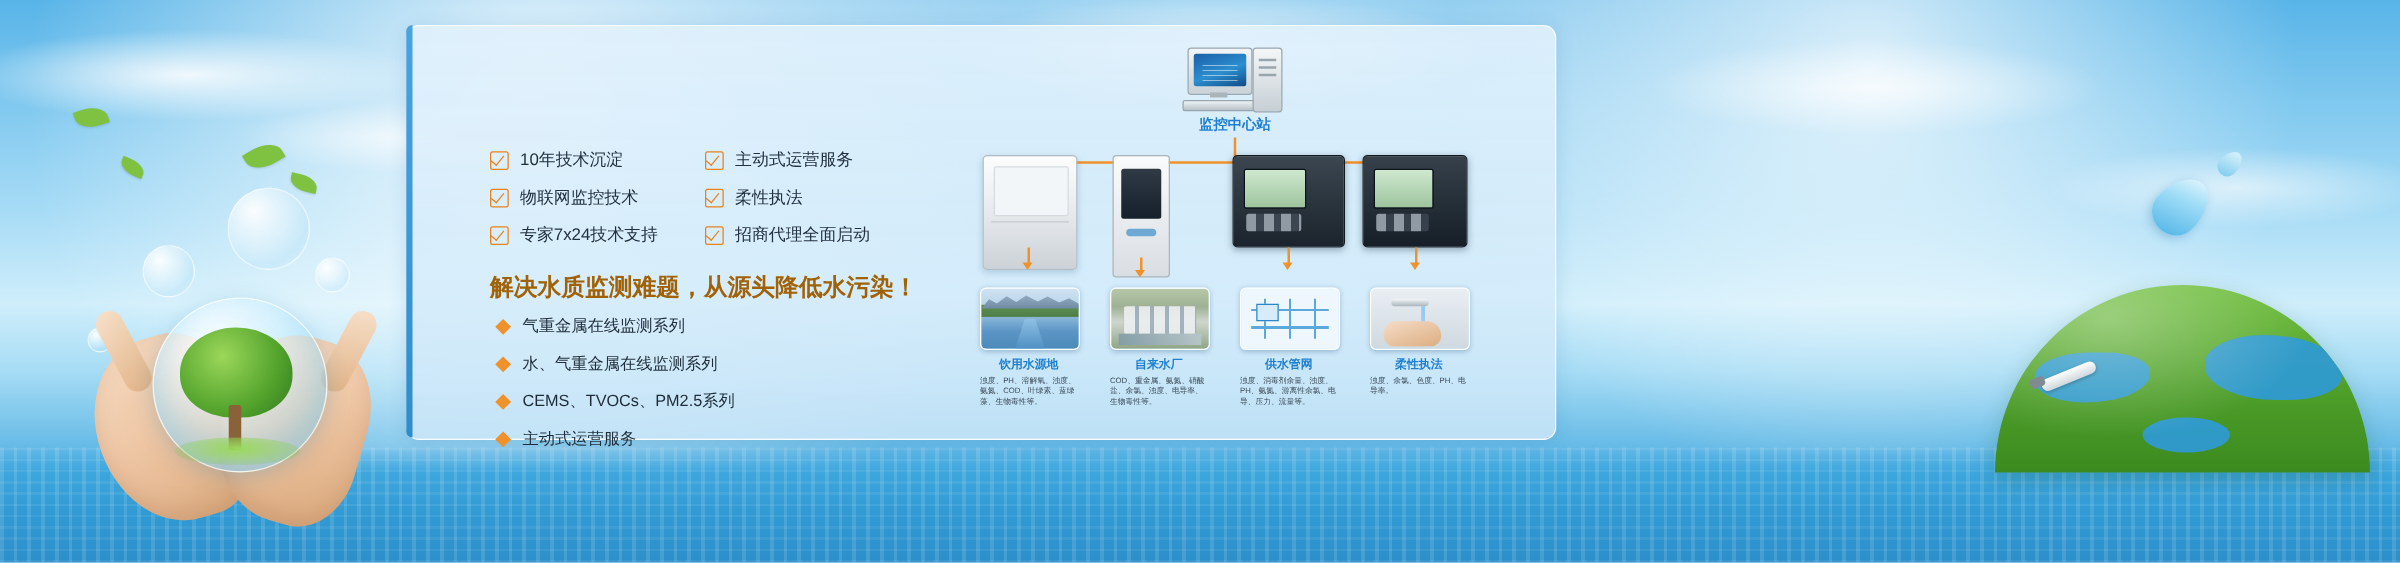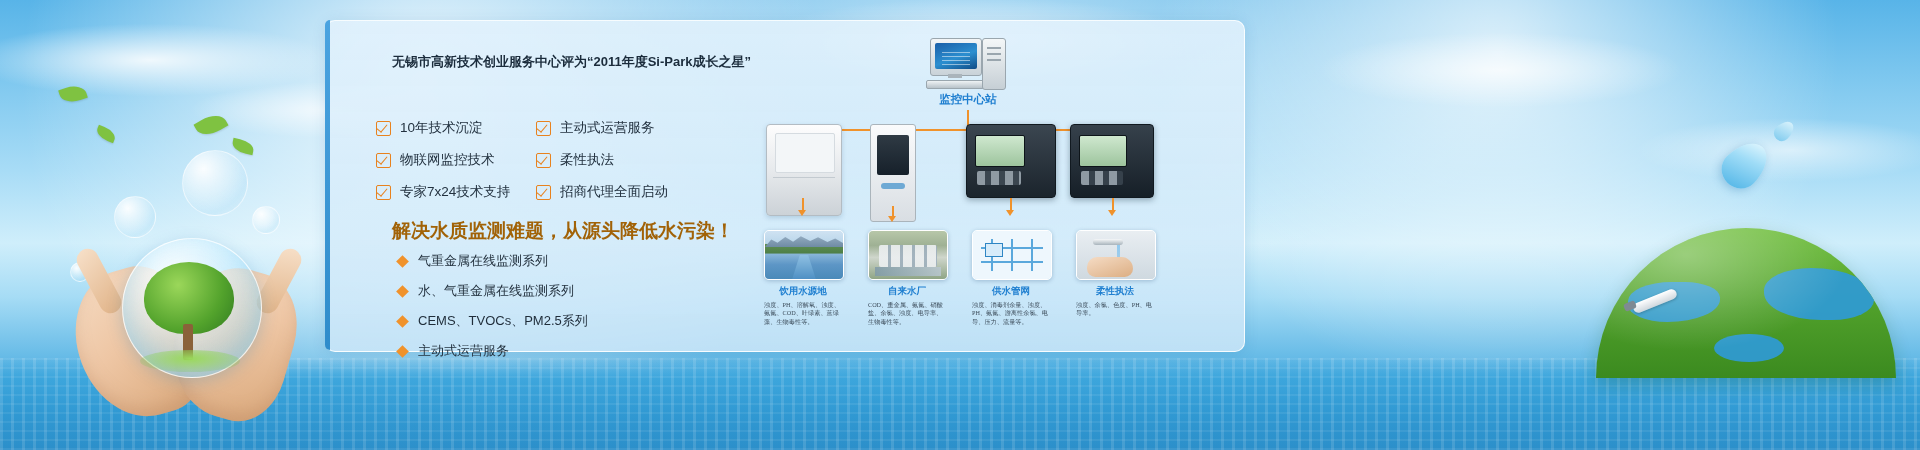--- a/index.html
+++ b/index.html
@@ -90,36 +90,36 @@
     box-shadow:0 2px 14px rgba(40,110,165,.16);}
   #panel-accent{position:absolute;left:325px;top:20px;width:5px;height:330px;
     background:linear-gradient(180deg,#4aa3e0,#2f8ccb);border-radius:10px 0 0 10px;}
 
   
   #copy{position:absolute;left:392px;top:42px;width:340px;}
   .h1{font-size:20px;font-weight:bold;color:#1f7fd0;letter-spacing:.5px;line-height:26px;}
   .h2{margin-top:11px;font-size:13px;font-weight:bold;color:#1b2c3c;line-height:18px;white-space:nowrap;}
   .h3{font-size:19px;font-weight:bold;color:#a16207;line-height:26px;}
 
-  #check-grid{position:absolute;left:376px;top:119px;width:300px;
-    display:grid;grid-template-columns:160px 140px;row-gap:14px;}
+  #check-grid{position:absolute;left:392px;top:119px;width:300px;
+    display:grid;grid-template-columns:160px 140px;row-gap:14px;gap:12px;}
   .chk-item{display:flex;align-items:center;gap:9px;}
   .chk-box{width:13px;height:13px;border:1.6px solid #e8821e;border-radius:2px;position:relative;flex:0 0 auto;background:transparent;}
   .chk-box:after{content:"";position:absolute;left:2px;top:0px;width:5px;height:9px;
     border-right:1.8px solid #e8821e;border-bottom:1.8px solid #e8821e;transform:rotate(40deg);}
   .chk-label{font-size:13.5px;color:#22313f;white-space:nowrap;}
 
   #h3-wrap{position:absolute;left:392px;top:218px;}
   #bullets{position:absolute;left:398px;top:252px;display:flex;flex-direction:column;row-gap:12px;}
   .bul-item{display:flex;align-items:center;gap:11px;}
   .bul-dot{width:9px;height:9px;background:#f0922b;transform:rotate(45deg);flex:0 0 auto;}
   .bul-label{font-size:13px;color:#1f2d3a;white-space:nowrap;}
 
   
-  #diagram{position:absolute;left:752px;top:30px;width:480px;height:310px;font-family:Liberation Serif, serif;}
+  #diagram{position:absolute;left:772px;top:30px;width:480px;height:310px;}
 
   
   #pc{position:absolute;left:178px;top:8px;width:74px;height:56px;}
   #monitor{position:absolute;left:0;top:0;width:50px;height:36px;border-radius:3px;
     background:linear-gradient(180deg,#f2f5f7,#c9d2d8);border:1px solid #9aa6ae;}
   #screen{position:absolute;left:4px;top:4px;width:42px;height:26px;border-radius:2px;
     background:linear-gradient(160deg,#1b5fa8,#2c8fd0 55%,#0f4b86);}
   #screen-lines{position:absolute;left:7px;top:8px;width:28px;height:14px;
     background:repeating-linear-gradient(0deg, rgba(255,255,255,.5) 0 1px, rgba(255,255,255,0) 1px 4px);}
   #mon-stand{position:absolute;left:18px;top:36px;width:14px;height:4px;background:#aab4bb;}
@@ -245,21 +245,20 @@
   <div class="water w3"></div>
 </div>
 <div id="earth-shine"></div>
 <div id="probe"></div>
 <div id="probe-tip"></div>
 
 <div id="panel"></div>
 <div id="panel-accent"></div>
 
 <div id="copy">
-  <div class="h2">无锡市高新技术创业服务中心评为“2011年度Si-Park成长之星”</div>
 </div>
 
 <div id="check-grid">
   <div class="chk-item">
     <span class="chk-box"></span>
     <span class="chk-label">10年技术沉淀</span>
   </div>
   <div class="chk-item">
     <span class="chk-box"></span>
     <span class="chk-label">主动式运营服务</span>

